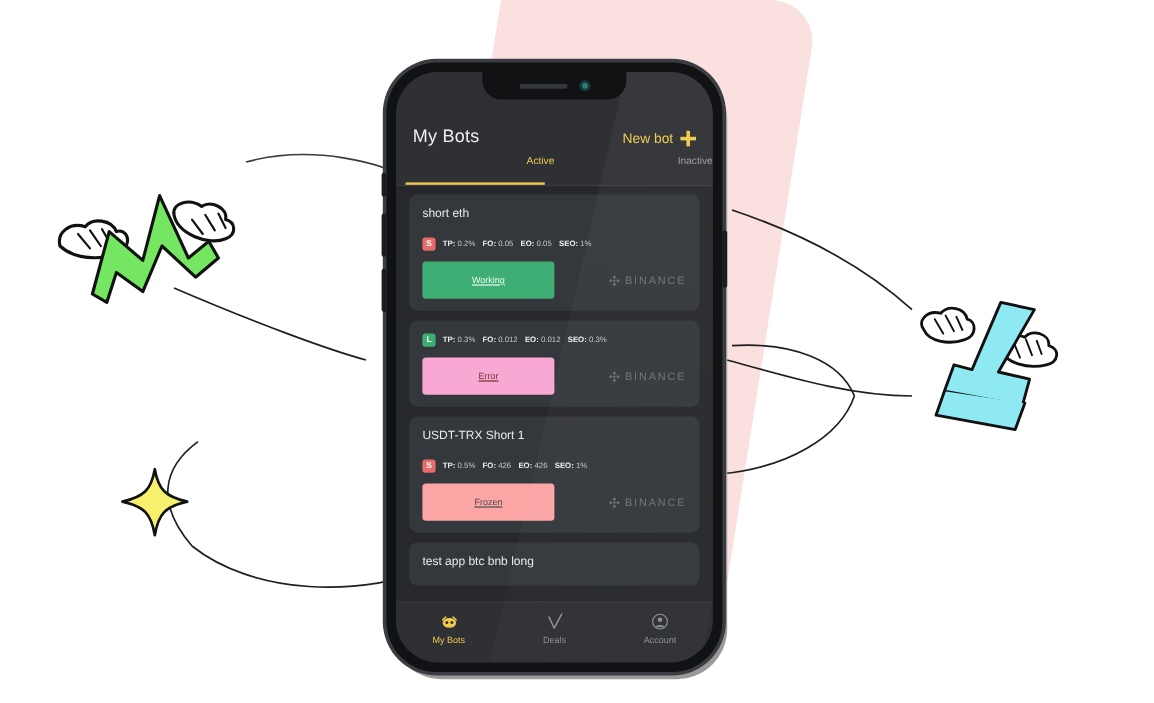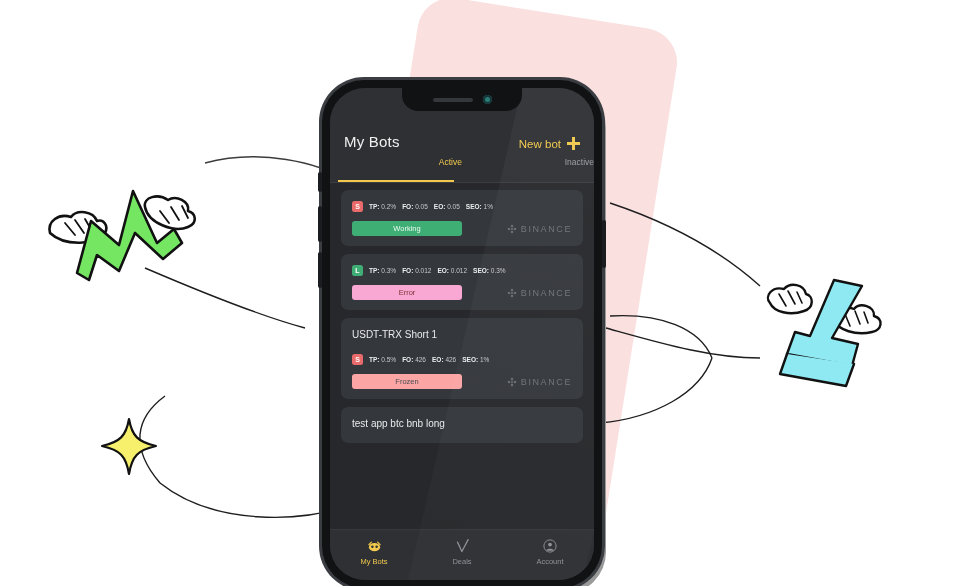--- a/index.html
+++ b/index.html
@@ -3,21 +3,21 @@
 <meta charset="utf-8">
 <style>
   html,body{margin:0;padding:0;}
   body{
     width:962px;height:586px;
     background:#ffffff;
     font-family:"Liberation Sans", sans-serif;
     overflow:hidden;
     position:relative;
   }
-  .stage{position:absolute;inset:0;margin-top:28px;}
+  .stage{position:absolute;inset:0;}
 
   
   .pink-blob{
     position:absolute;
     left:378px;top:-18px;
     width:262px;height:556px;
     background:#fbe0e0;
     border-radius:34px;
     transform:rotate(9deg);
     z-index:1;
@@ -122,23 +122,24 @@
   .metrics{display:flex;align-items:center;gap:6px;margin-bottom:9px;}
   .side-badge{
     width:11px;height:11px;border-radius:2.5px;
     display:flex;align-items:center;justify-content:center;
     font-size:7px;font-weight:bold;color:#ffffff;flex:0 0 auto;
   }
   .metric{font-size:6.5px;color:#c7c9cc;white-space:nowrap;}
   .metric b{color:#eceef0;font-weight:bold;}
   .cardfoot{display:flex;align-items:center;justify-content:space-between;}
   .status-btn{
-    width:110px;height:15px;border-radius:3px;border:none;
+    width:110px;height:31px;border-radius:3px;border:none;
     font-size:7.5px;display:flex;align-items:center;justify-content:center;
     cursor:pointer;
+    text-decoration:underline;
   }
   .binance{display:flex;align-items:center;gap:3px;opacity:.55;}
   .binance-mark{width:12px;height:12px;}
   .binance-word{font-size:9px;letter-spacing:1.6px;color:#9da0a4;}
 
   
   .bottomnav{
     flex:0 0 auto;height:44px;background:#2e3034;
     display:flex;align-items:center;padding-bottom:6px;
     border-top:1px solid #35383c;
@@ -224,20 +225,21 @@
               <span class="tab-label">Active</span>
             </div>
             <div class="tab">
               <span class="tab-label">Inactive</span>
             </div>
           </div>
 
           <div class="list">
 
             <div class="card">
+              <div class="bot-name">short eth</div>
               <div class="metrics">
                 <span class="side-badge" style="background:#e86a6a">S</span>
                 <span class="metric"><b>TP:</b> <span>0.2%</span></span>
                 <span class="metric"><b>FO:</b> <span>0.05</span></span>
                 <span class="metric"><b>EO:</b> <span>0.05</span></span>
                 <span class="metric"><b>SEO:</b> <span>1%</span></span>
               </div>
               <div class="cardfoot">
                 <button class="status-btn" style="background:#3fae74;color:#eafaf1">Working</button>
                 <div class="binance">

